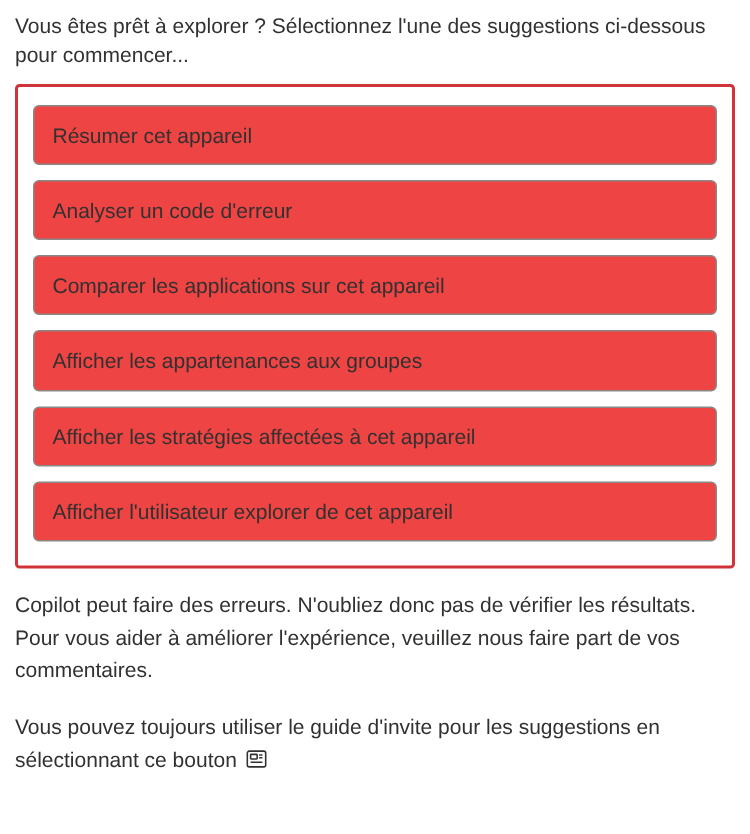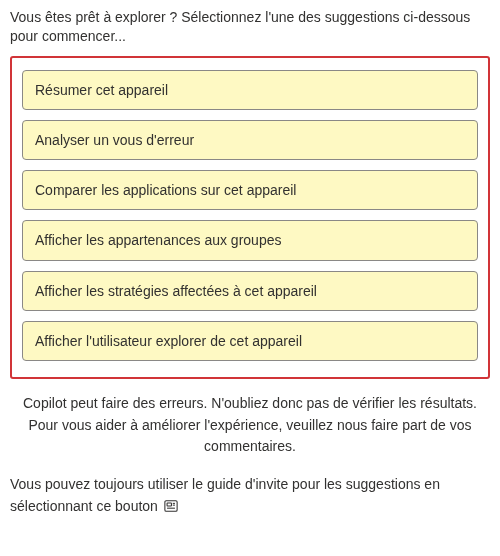--- a/index.html
+++ b/index.html
@@ -18,55 +18,54 @@
     .suggestions-box {
       border: 2px solid #d13438;
       border-radius: 3px;
       padding: 12px 10px 6px 10px;
       margin-bottom: 14px;
     }
     .suggestion {
       display: block;
       width: 100%;
       text-align: left;
-      background: #fef9c3;
+      background: #ef4444;
       border: 1px solid #8a8886;
       border-radius: 4px;
       padding: 10px 12px;
       margin-bottom: 10px;
       font-size: 14px;
       font-family: inherit;
       color: #323130;
       cursor: pointer;
       line-height: 1.3;
     }
     .disclaimer {
       line-height: 1.55;
       margin-bottom: 16px;
-      text-align: center;
     }
     .guide-line {
       line-height: 1.55;
       display: block;
     }
     .guide-icon {
       display: inline-block;
       vertical-align: -2px;
       margin-left: 2px;
     }
     .guide-icon svg { display: block; }
   </style>
 </head>
 <body>
 
 <p class="intro">Vous êtes prêt à explorer ? Sélectionnez l'une des suggestions ci-dessous pour commencer...</p>
 
 <div class="suggestions-box">
   <button class="suggestion">Résumer cet appareil</button>
-  <button class="suggestion">Analyser un vous d'erreur</button>
+  <button class="suggestion">Analyser un code d'erreur</button>
   <button class="suggestion">Comparer les applications sur cet appareil</button>
   <button class="suggestion">Afficher les appartenances aux groupes</button>
   <button class="suggestion">Afficher les stratégies affectées à cet appareil</button>
   <button class="suggestion">Afficher l'utilisateur explorer de cet appareil</button>
 </div>
 
 <p class="disclaimer">Copilot peut faire des erreurs. N'oubliez donc pas de vérifier les résultats. Pour vous aider à améliorer l'expérience, veuillez nous faire part de vos commentaires.</p>
 
 <p class="guide-line">
   <span>Vous pouvez toujours utiliser le guide d'invite pour les suggestions en sélectionnant ce bouton</span>

